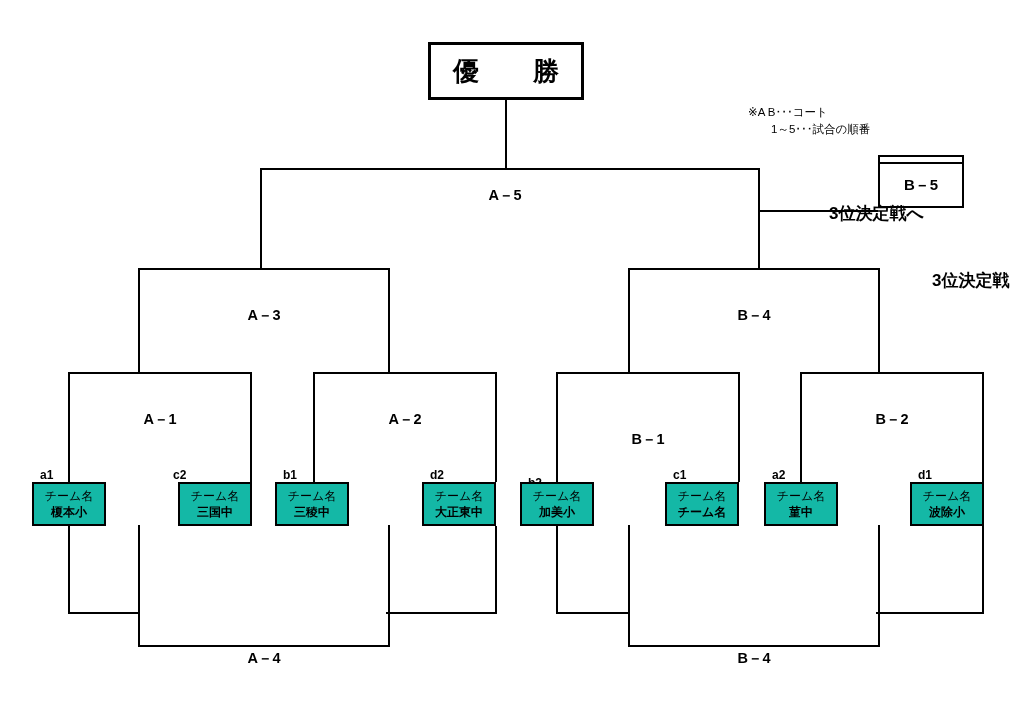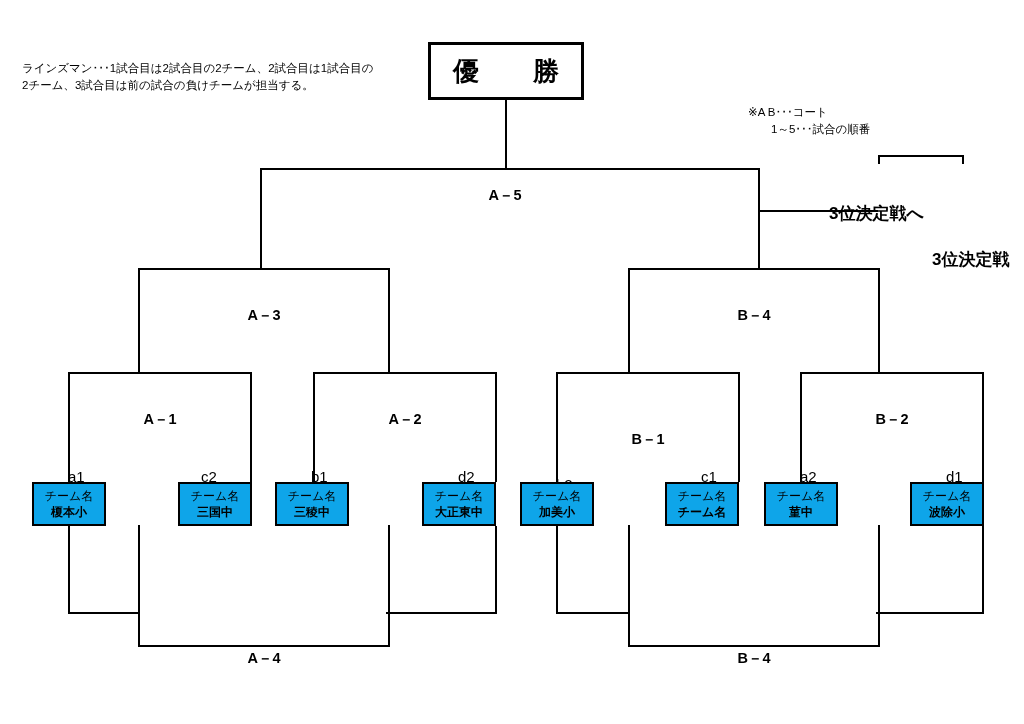--- a/index.html
+++ b/index.html
@@ -64,30 +64,29 @@
     width: 74px;
     height: 44px;
     border: 2px solid #000000;
     box-sizing: border-box;
     display: flex;
     flex-direction: column;
     align-items: center;
     justify-content: center;
     font-size: 12px;
     line-height: 1.35;
-    background: #0ea5e9;
+    background: #14b8a6;
   }
   .team-box .tname { font-weight: normal; }
   .team-box .sname { font-weight: bold; }
 
   .slot-code {
     position: absolute;
-    font-size: 15px;
-    font-weight: normal;
-    margin-left: 28px;
+    font-size: 12px;
+    font-weight: bold;
   }
 
   .b5-box {
     position: absolute;
     left: 878px;
     top: 162px;
     width: 86px;
     height: 46px;
     border: 2px solid #000000;
     box-sizing: border-box;
@@ -104,41 +103,40 @@
     font-weight: bold;
     white-space: nowrap;
     margin-left: 43px;
   }
 </style>
 </head>
 <body>
 
 <div id="stage">
 
-  <div class="note note-left">ラインズマン･･･1試合目は2試合目の2チーム、2試合目は1試合目の
-2チーム、3試合目は前の試合の負けチームが担当する。</div>
   <div class="note note-right">※A  B･･･コート
 　　1～5･･･試合の順番</div>
 
   <div class="champ-box">優　勝</div>
 
   <div class="ln vline" style="left:505px; top:100px; height:68px;"></div>
 
   <div class="ln hline" style="left:260px; top:168px; width:500px;"></div>
   <div class="ln vline" style="left:260px; top:168px; height:100px;"></div>
   <div class="ln vline" style="left:758px; top:168px; height:100px;"></div>
   <div class="label" style="left:455px; top:186px; width:100px;">A－5</div>
 
   <div class="ln hline" style="left:758px; top:210px; width:120px;"></div>
   <div class="third-text" style="left:786px; top:202px;">3位決定戦へ</div>
 
+  <div class="b5-box">B－5</div>
   <div class="ln vline" style="left:878px; top:155px; height:9px;"></div>
   <div class="ln vline" style="left:962px; top:155px; height:9px;"></div>
   <div class="ln hline" style="left:878px; top:155px; width:86px;"></div>
-  <div class="third-text" style="left:889px; top:248px;">3位決定戦</div>
+  <div class="third-text" style="left:889px; top:269px;">3位決定戦</div>
 
   <div class="ln hline" style="left:138px; top:268px; width:252px;"></div>
   <div class="ln vline" style="left:138px; top:268px; height:104px;"></div>
   <div class="ln vline" style="left:388px; top:268px; height:104px;"></div>
   <div class="label" style="left:214px; top:306px; width:100px;">A－3</div>
 
   <div class="ln hline" style="left:628px; top:268px; width:252px;"></div>
   <div class="ln vline" style="left:628px; top:268px; height:104px;"></div>
   <div class="ln vline" style="left:878px; top:268px; height:104px;"></div>
   <div class="label" style="left:704px; top:306px; width:100px;">B－4</div>

